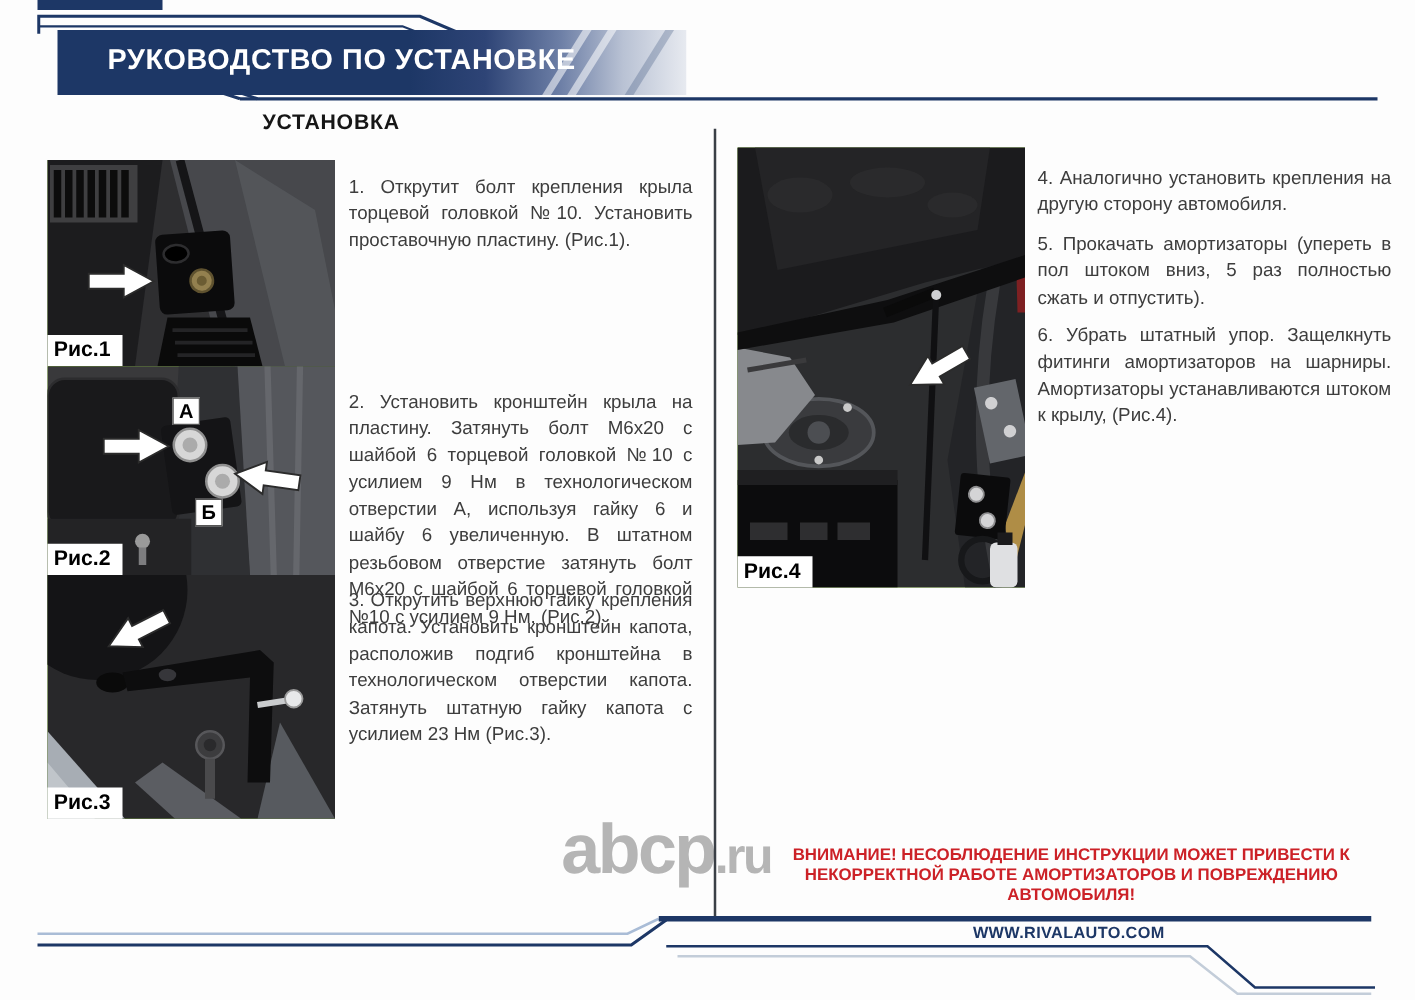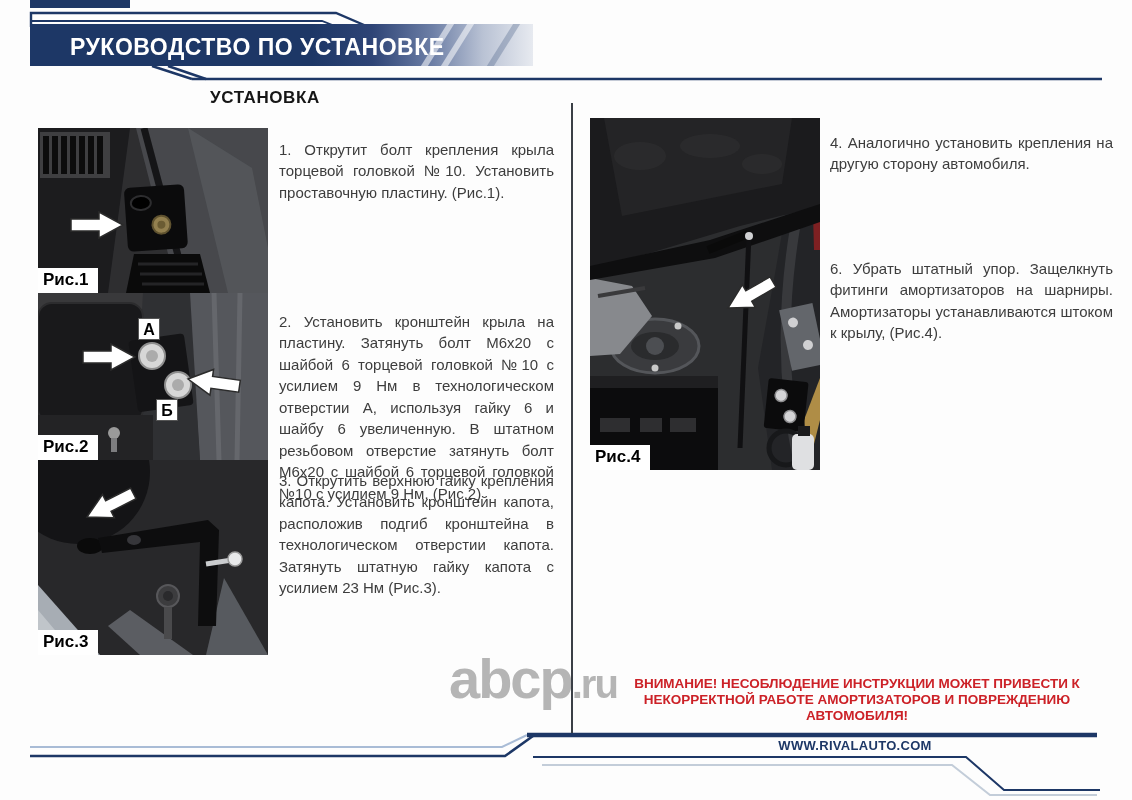--- a/index.html
+++ b/index.html
@@ -2,21 +2,21 @@
 <html><head>
 <meta charset="utf-8">
 <style>
   html,body{margin:0;padding:0;background:#fff;}
   .page{position:relative;width:1132px;height:800px;background:#fdfdfd;overflow:hidden;
         font-family:"Liberation Sans",sans-serif;}
   svg{display:block;}
 
   
   .hdr-svg{position:absolute;left:0;top:0;}
-  .banner{position:absolute;left:30px;top:24px;width:503px;height:42px;
+  .banner{position:absolute;left:46px;top:24px;width:503px;height:52px;
           background:linear-gradient(90deg,#1d3766 0%,#1d3766 56%,#2e4476 68%,#6d7fa6 80%,#b9c2d4 90%,#e7eaf0 100%);
           overflow:hidden;}
   .banner .stripe{position:absolute;top:-4px;bottom:-4px;width:7px;background:rgba(255,255,255,.55);
           transform:skewX(-32deg);}
   .banner-title{position:absolute;left:40px;top:0;line-height:46px;color:#fff;font-weight:bold;
           font-size:23px;letter-spacing:.5px;white-space:nowrap;}
   .section-title{position:absolute;left:210px;top:88px;font-size:17px;font-weight:bold;color:#161616;
           letter-spacing:.6px;}
 
   
@@ -213,20 +213,21 @@
         <polygon points="0,0 -24,-13 -24,-6 -52,-6 -52,6 -24,6 -24,13" fill="#fff" stroke="#2b2b2b" stroke-width="1.5"></polygon>
       </g>
     </svg>
     <figcaption class="fig-label">Рис.4</figcaption>
   </figure>
 
   <p class="step l" id="step1">1. Открутит болт крепления крыла торцевой головкой №10. Установить проставочную пластину. (Рис.1).</p>
   <p class="step l" id="step2">2. Установить кронштейн крыла на пластину. Затянуть болт М6х20 с шайбой 6 торцевой головкой №10 с усилием 9 Нм в технологическом отверстии А, используя гайку 6 и шайбу 6 увеличенную. В штатном резьбовом отверстие затянуть болт М6х20 с шайбой 6 торцевой головкой №10 с усилием 9 Нм. (Рис.2)</p>
   <p class="step l" id="step3">3. Открутить верхнюю гайку крепления капота. Установить кронштейн капота, расположив подгиб кронштейна в технологическом отверстии капота. Затянуть штатную гайку капота с усилием 23 Нм (Рис.3).</p>
   <p class="step r" id="step4">4. Аналогично установить крепления на другую сторону автомобиля.</p>
+  <p class="step r" id="step5">5. Прокачать амортизаторы (упереть в пол штоком вниз, 5 раз полностью сжать и отпустить).</p>
   <p class="step r" id="step6">6. Убрать штатный упор. Защелкнуть фитинги амортизаторов на шарниры. Амортизаторы устанавливаются штоком к крылу, (Рис.4).</p>
 
   <div class="watermark">
     <span class="wm-main">abcp</span><span class="wm-suffix">.ru</span>
   </div>
 
   <div class="warning">
     <div>ВНИМАНИЕ! НЕСОБЛЮДЕНИЕ ИНСТРУКЦИИ МОЖЕТ ПРИВЕСТИ К</div>
     <div>НЕКОРРЕКТНОЙ РАБОТЕ АМОРТИЗАТОРОВ И ПОВРЕЖДЕНИЮ</div>
     <div>АВТОМОБИЛЯ!</div>

